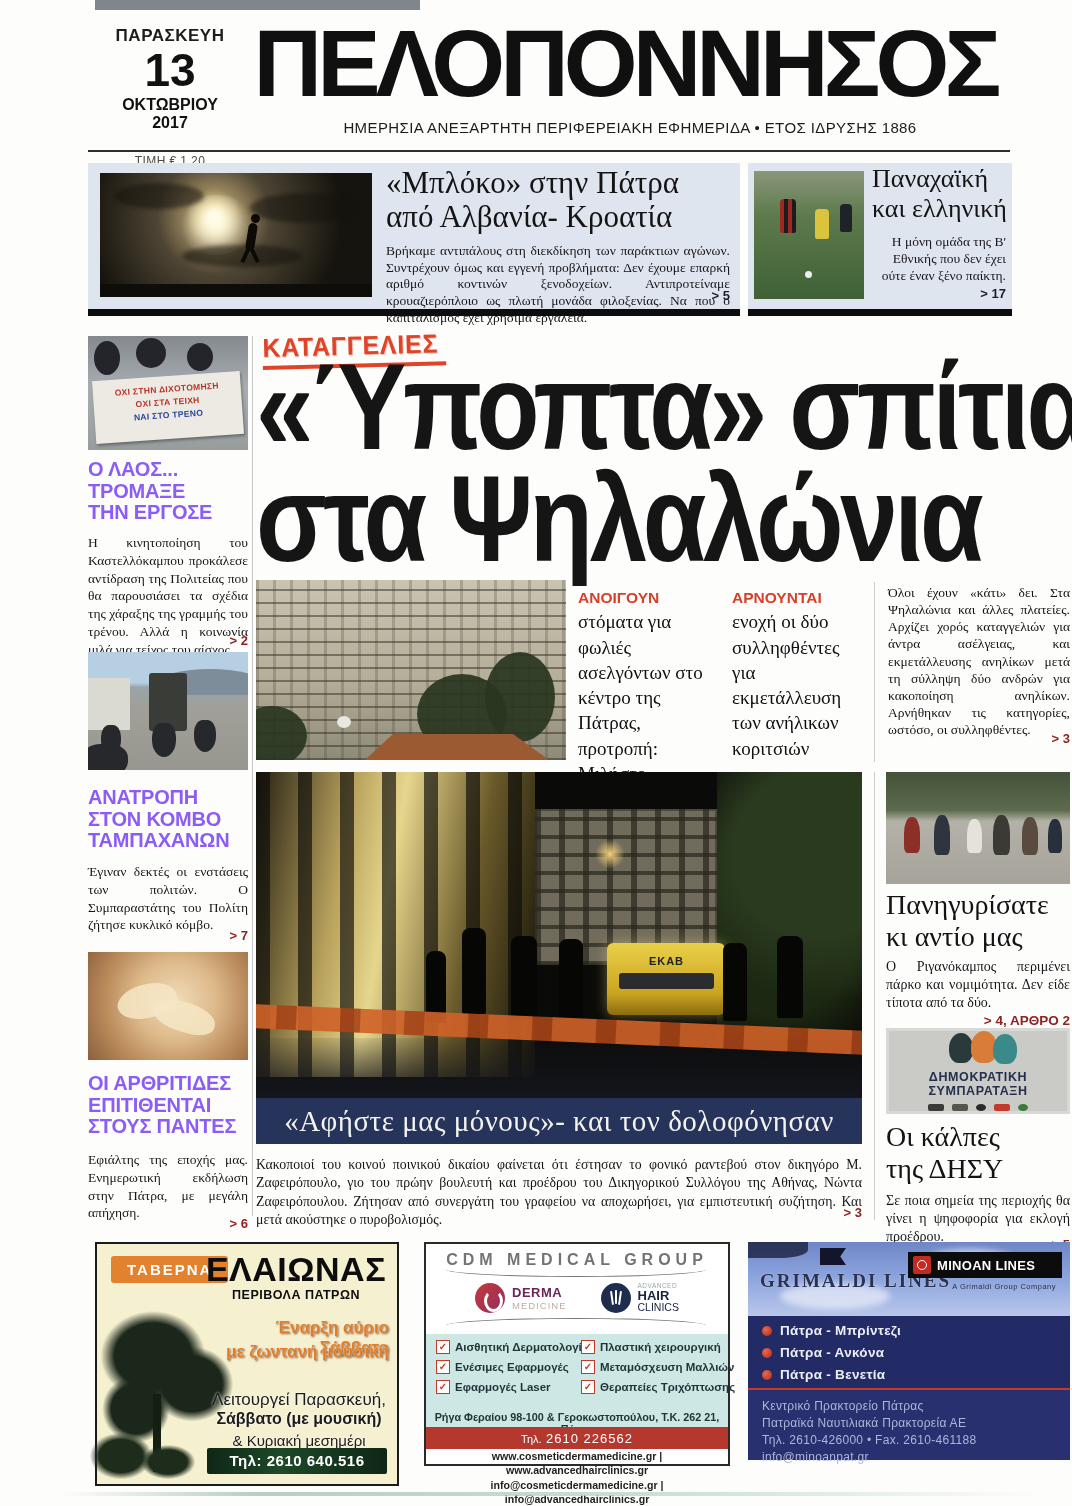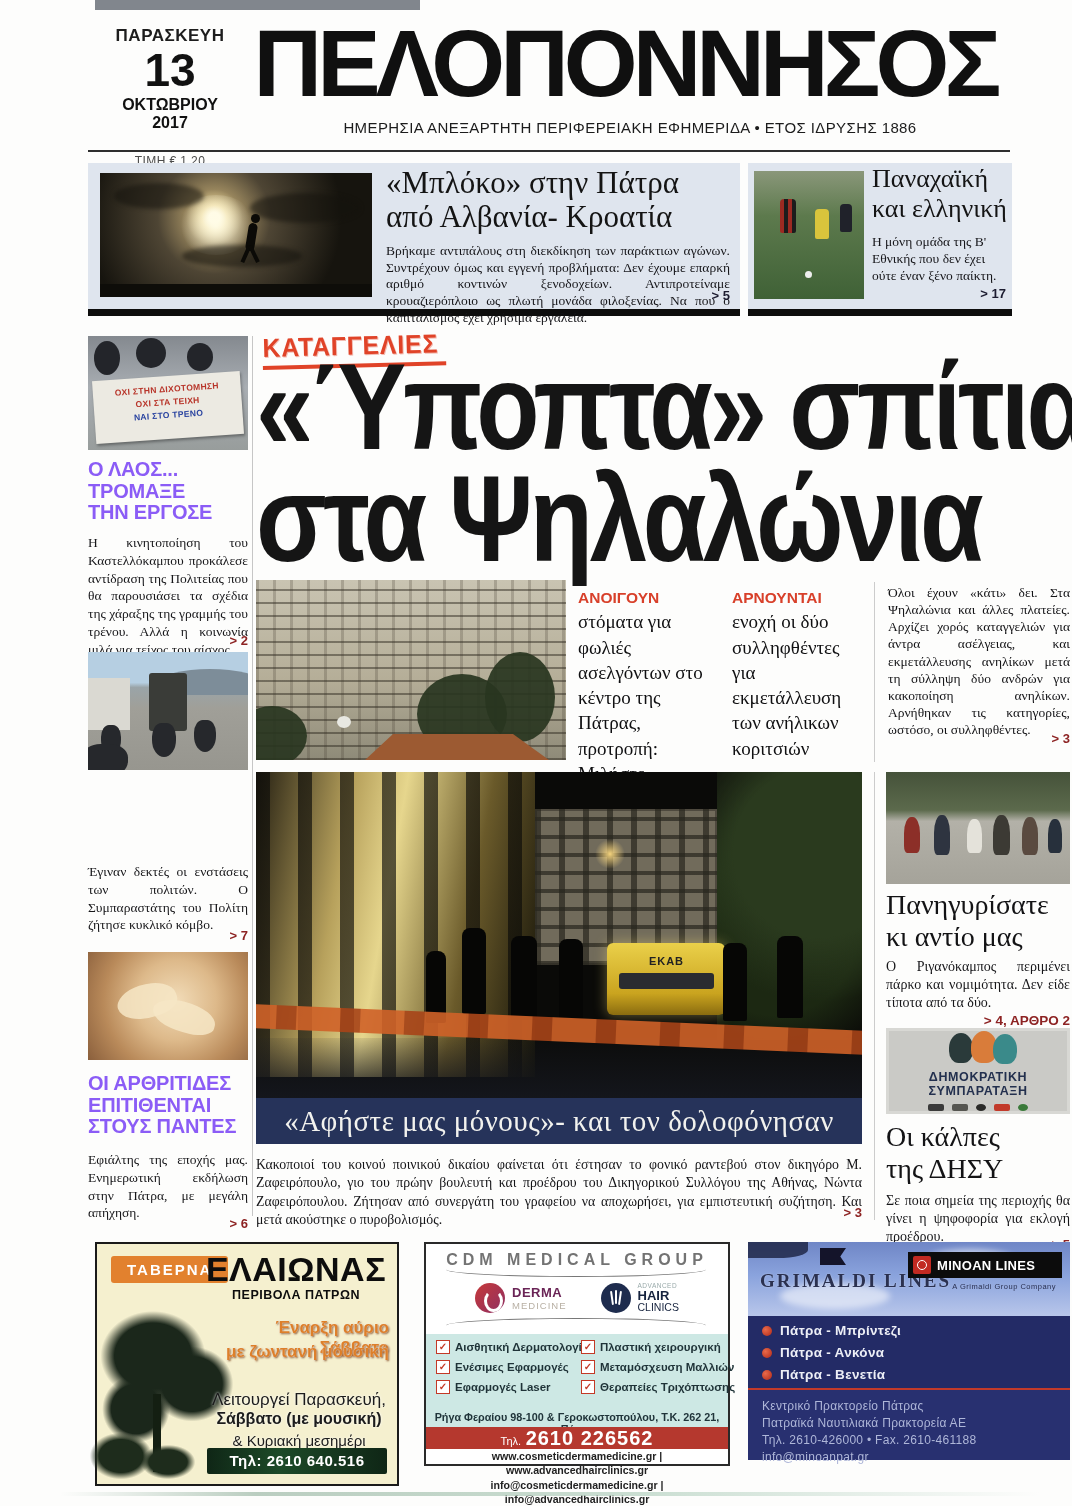--- a/index.html
+++ b/index.html
@@ -1,19 +1,19 @@
 <!DOCTYPE html>
 <html><head>
 <meta charset="utf-8">
 <style>
   html,body{margin:0;padding:0;background:#ffffff;}
   .page{position:relative;width:1072px;height:1506px;background:#fdfdfc;overflow:hidden;
         font-family:"Liberation Sans",sans-serif;color:#111;}
   .abs{position:absolute;}
-  .serif{font-family:"Liberation Serif",serif;}
+  .serif{font-family:"Liberation Serif",serif;text-align:right;}
   .photo{position:absolute;overflow:hidden;}
   .pref{position:absolute;right:0;bottom:-2px;font:700 13px "Liberation Sans",sans-serif;color:#8d2323;}
 
   
   .scan-top-bar{left:95px;top:0;width:325px;height:10px;background:#81868d;}
   .scan-bottom-streak{left:60px;top:1492px;width:980px;height:4px;
     background:linear-gradient(90deg,rgba(150,180,160,0),rgba(150,180,160,.65) 20%,rgba(190,215,200,.8) 60%,rgba(150,180,160,0));}
 
   
   .masthead-date{left:103px;top:26px;width:134px;text-align:center;}
@@ -215,21 +215,21 @@
   .cdm-col{position:absolute;top:6px;}
   .cdm-col1{left:10px;width:138px;} .cdm-col2{left:155px;width:142px;}
   .cdm-item{display:flex;align-items:center;gap:5px;margin-bottom:6px;}
   .chk{flex:0 0 12px;width:12px;height:12px;background:#fff;border:1.5px solid #c33926;
     color:#c33926;font:700 10px/12px "Liberation Sans",sans-serif;text-align:center;}
   .cdm-label{font-weight:700;font-size:11.5px;color:#1f3338;white-space:nowrap;}
   .cdm-address{position:absolute;left:0;top:164px;width:100%;text-align:center;
     font-weight:700;font-size:10.8px;color:#20343a;background:#cde8e4;padding:3px 0 4px;}
   .cdm-phone{position:absolute;left:0;top:183px;width:100%;height:22px;background:#b5382e;
     color:#fff;text-align:center;line-height:22px;}
-  .cdm-phone .lbl{font-size:11px;} .cdm-phone .num{font-weight:700;font-size:20px;letter-spacing:1px;}
+  .cdm-phone .lbl{font-size:11px;} .cdm-phone .num{font-weight:400;font-size:13px;letter-spacing:1px;}
   .cdm-webs{position:absolute;left:0;top:205px;width:100%;text-align:center;}
   .cdm-webs div{font-weight:700;font-size:10.6px;color:#222;line-height:1.35;}
 
   .ad-grimaldi{left:748px;top:1242px;width:322px;height:218px;background:#232b66;}
   .gr-sky{position:absolute;left:0;top:0;width:100%;height:74px;
     background:linear-gradient(180deg,#6f86c6 0%,#8aa3dd 45%,#b8c6ea 100%);overflow:hidden;}
   .gr-cloud{position:absolute;background:rgba(255,255,255,.55);border-radius:50%;filter:blur(3px);}
   .gr-darkblob{position:absolute;left:0;top:0;width:60px;height:16px;background:#1a2140;border-radius:0 0 50% 0;opacity:.8;}
   .gr-flag{position:absolute;left:72px;top:6px;width:26px;height:17px;background:#14142a;
     clip-path:polygon(0 0,100% 0,78% 50%,100% 100%,0 100%);}
@@ -328,20 +328,25 @@
   <div class="photo photo-street">
     <div class="mountain"></div>
     <div class="building-w"></div>
     <div class="truck"></div>
     <div class="bike" style="left:8%;top:62%;width:20px;height:30px;"></div>
     <div class="bike" style="left:40%;top:60%;width:24px;height:34px;"></div>
     <div class="bike" style="left:66%;top:58%;width:22px;height:32px;"></div>
     <div class="bike" style="left:-4%;top:78%;width:46px;height:34px;"></div>
   </div>
 
+  <div class="sb-title sb-t2">
+    <div>ΑΝΑΤΡΟΠΗ</div>
+    <div>ΣΤΟΝ ΚΟΜΒΟ</div>
+    <div>ΤΑΜΠΑΧΑΝΩΝ</div>
+  </div>
   <div class="sb-body sb-b2">
     <span>Έγιναν δεκτές οι ενστάσεις των πολιτών. Ο Συμπαραστάτης του Πολίτη ζήτησε κυκλικό κόμβο.</span>
     <span class="pref">&gt; 7</span>
   </div>
 
   <div class="photo photo-hands">
     <div class="hand" style="left:18%;top:30%;width:60px;height:34px;transform:rotate(-18deg);"></div>
     <div class="hand" style="left:40%;top:46%;width:64px;height:30px;transform:rotate(14deg);"></div>
   </div>
 

